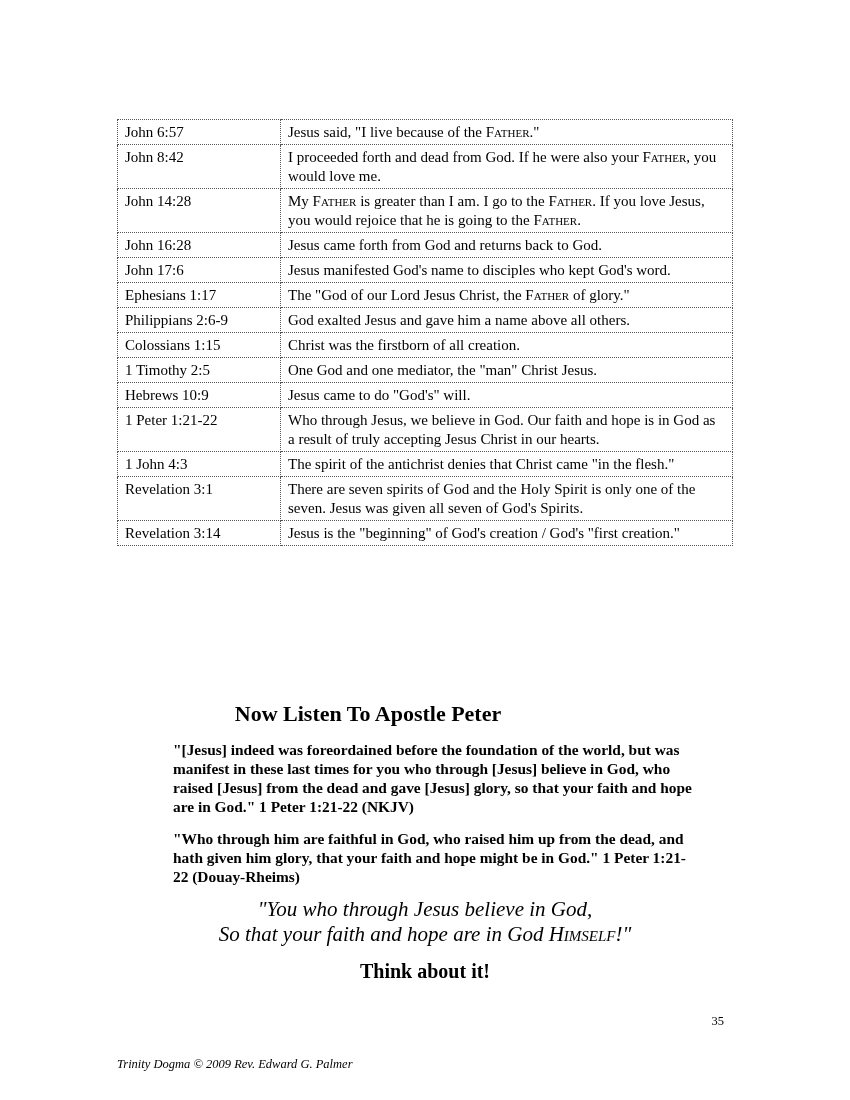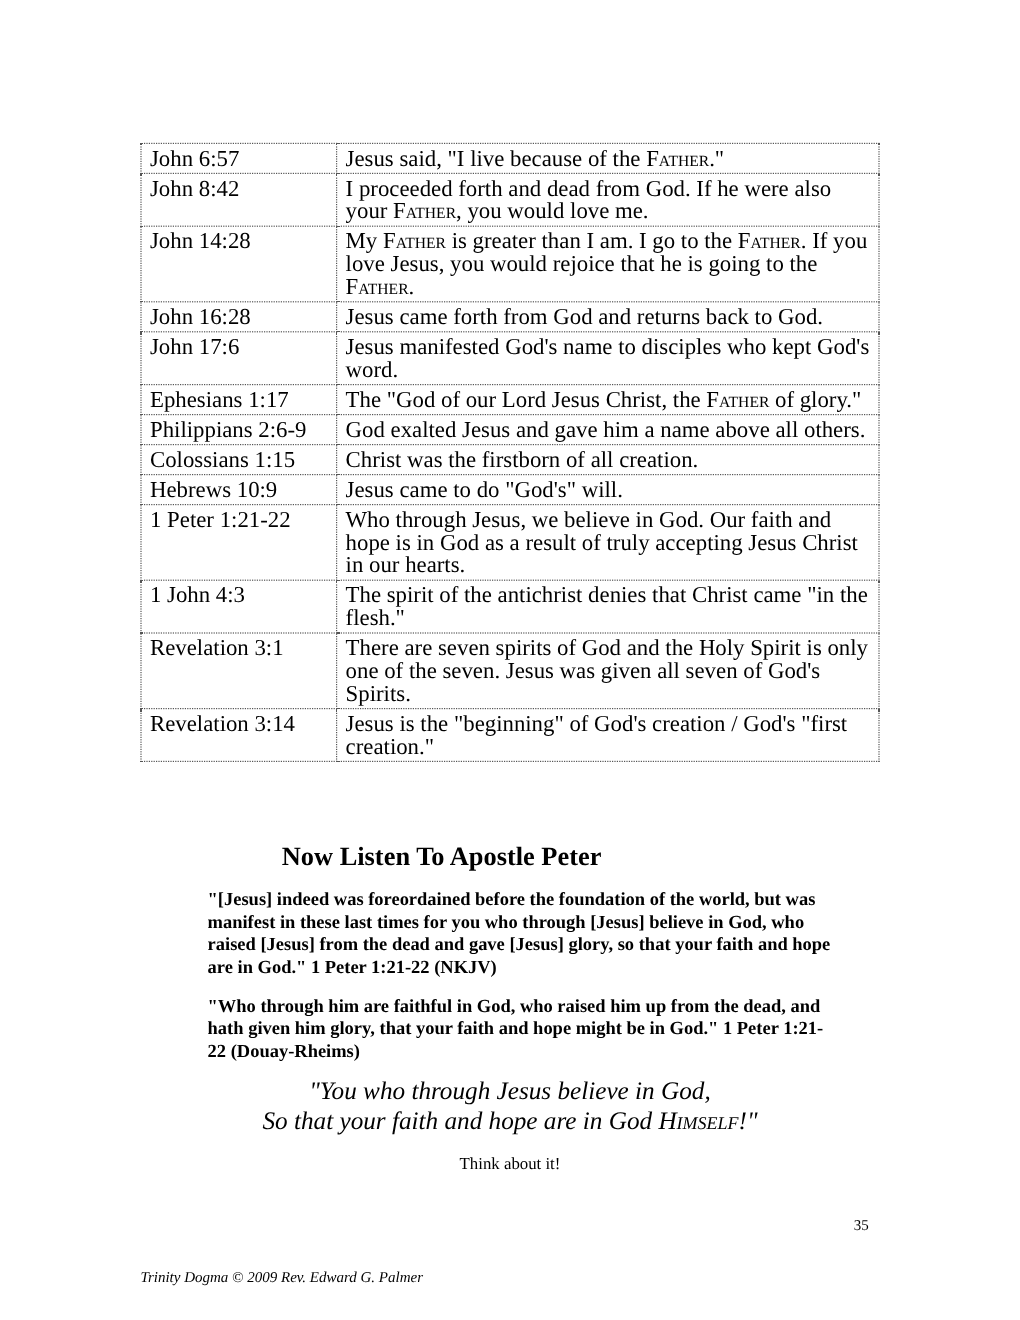--- a/index.html
+++ b/index.html
@@ -1,19 +1,19 @@
 <!DOCTYPE html>
 <html><head>
 <meta charset="utf-8">
 <style>
   html, body { margin: 0; padding: 0; background: #ffffff; }
   body { width: 850px; height: 1100px; position: relative; font-family: "Liberation Serif", serif; color: #000; overflow: hidden; }
   .table {
     position: absolute; left: 117px; top: 119px; width: 616px;
-    border-collapse: collapse; font-size: 19px; line-height: 19px;
+    border-collapse: collapse; font-size: 15px; line-height: 19px;
   }
   .table td {
     border: 1px dotted #555;
     vertical-align: top;
     padding: 3px 7px 2px 7px;
   }
   .table td.ref { width: 148px; }
   .sc { font-variant: small-caps; }
   .u { }
   .heading {
@@ -24,21 +24,21 @@
     position: absolute; left: 173px; width: 520px; font-weight: bold; font-size: 15.4px; line-height: 19px;
   }
   .q1 { top: 740px; }
   .q2 { top: 829px; }
   .poem {
     position: absolute; left: 0; width: 850px; top: 897px; text-align: center;
     font-style: italic; font-size: 21px; line-height: 25px;
   }
   .think {
     position: absolute; left: 0; width: 850px; top: 958px; text-align: center;
-    font-weight: normal; font-size: 14px; line-height: 26px;
+    font-weight: bold; font-size: 20px; line-height: 26px;
   }
   .footer-left {
     position: absolute; left: 117px; top: 1014px; font-style: italic; font-size: 12.5px; margin-top: 43px;
   }
   .footer-right {
     position: absolute; right: 126px; top: 1014px; font-size: 12.5px;
   }
 </style>
 </head>
 <body>
@@ -71,20 +71,24 @@
       </tr>
       <tr>
         <td class="ref">Philippians 2:6-9</td>
         <td><span>God exalted Jesus and gave him a name above all others.</span></td>
       </tr>
       <tr>
         <td class="ref">Colossians 1:15</td>
         <td><span>Christ was the firstborn of all creation.</span></td>
       </tr>
       <tr>
+        <td class="ref">1 Timothy 2:5</td>
+        <td><span>One God and one mediator, the "man" Christ Jesus.</span></td>
+      </tr>
+      <tr>
         <td class="ref">Hebrews 10:9</td>
         <td><span>Jesus came to do "God's" will.</span></td>
       </tr>
       <tr>
         <td class="ref">1 Peter 1:21-22</td>
         <td><span>Who through Jesus, we believe in God. Our faith and hope is in God as a result of truly accepting Jesus Christ in our hearts.</span></td>
       </tr>
       <tr>
         <td class="ref">1 John 4:3</td>
         <td><span>The spirit of the antichrist denies that Christ came "in the flesh."</span></td>

